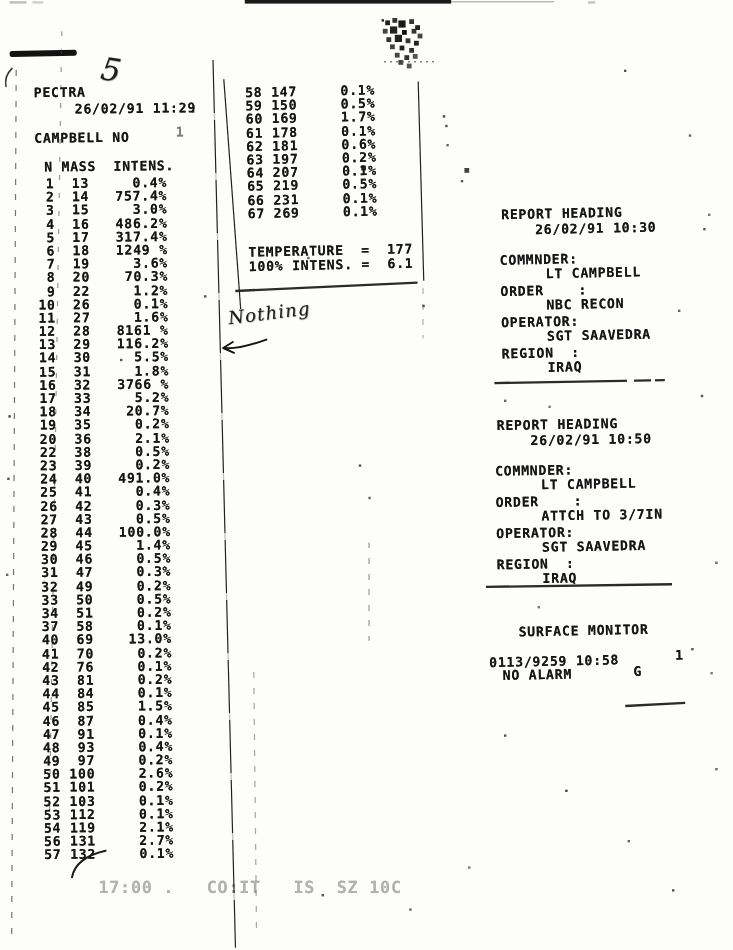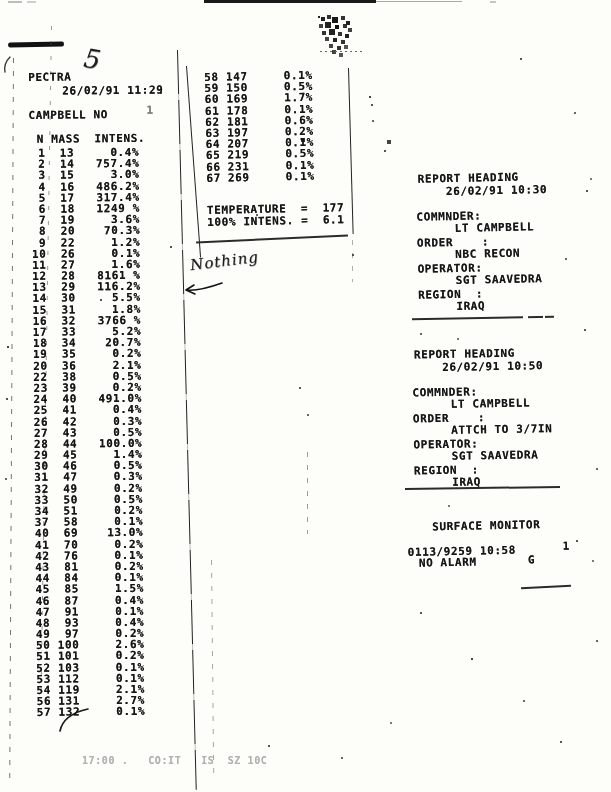--- a/index.html
+++ b/index.html
@@ -78,21 +78,21 @@
   #vlineB{left:186px;top:66px;height:192px;background:#222;transform:rotate(-4.2deg);}
   #vlineC{left:348px;top:68px;height:166px;background:#222;transform:rotate(-1.6deg);}
   #vdash1{left:307px;top:452px;height:82px;opacity:.5;}
   #vdash2{left:211px;top:560px;height:218px;opacity:.45;transform:rotate(-.6deg);}
   #vdash3{left:352px;top:240px;height:42px;opacity:.4;}
   #rule-mid{left:196px;top:238px;width:152px;transform:rotate(-2.6deg);}
   #rule-r1{left:412px;top:317px;width:142px;transform:rotate(-1deg);
     background:linear-gradient(to right,#2b2b2b 0 78%,transparent 78% 82%,#2b2b2b 82% 92%,transparent 92% 94%,#2b2b2b 94%);}
   #rule-r2{left:405px;top:487px;width:155px;transform:rotate(-.8deg);}
   #rule-sm{left:521px;top:586px;width:50px;transform:rotate(-3deg);}
-  #footer{left:82px;top:755px;opacity:.32;font-size:10px;filter:blur(.4px);}
+  #footer{left:82px;top:734px;opacity:.32;font-size:14px;filter:blur(.4px);}
 </style>
 </head>
 <body>
 
 <div class="page">
 
   <div class="abs" id="topbar"></div>
   <div class="abs" id="topbar2"></div>
   <div class="abs" id="tl1"></div>
   <div class="abs" id="tl2"></div>

